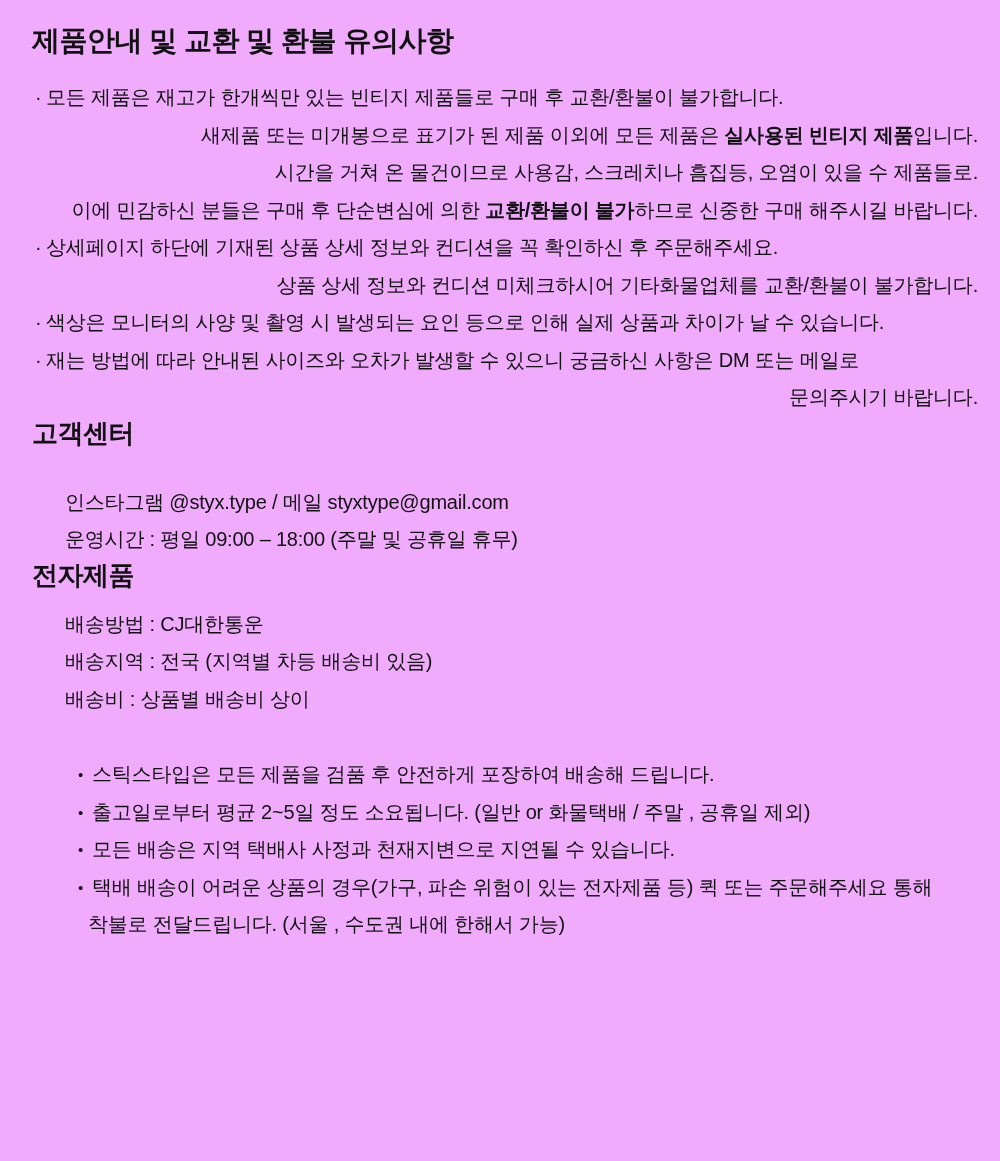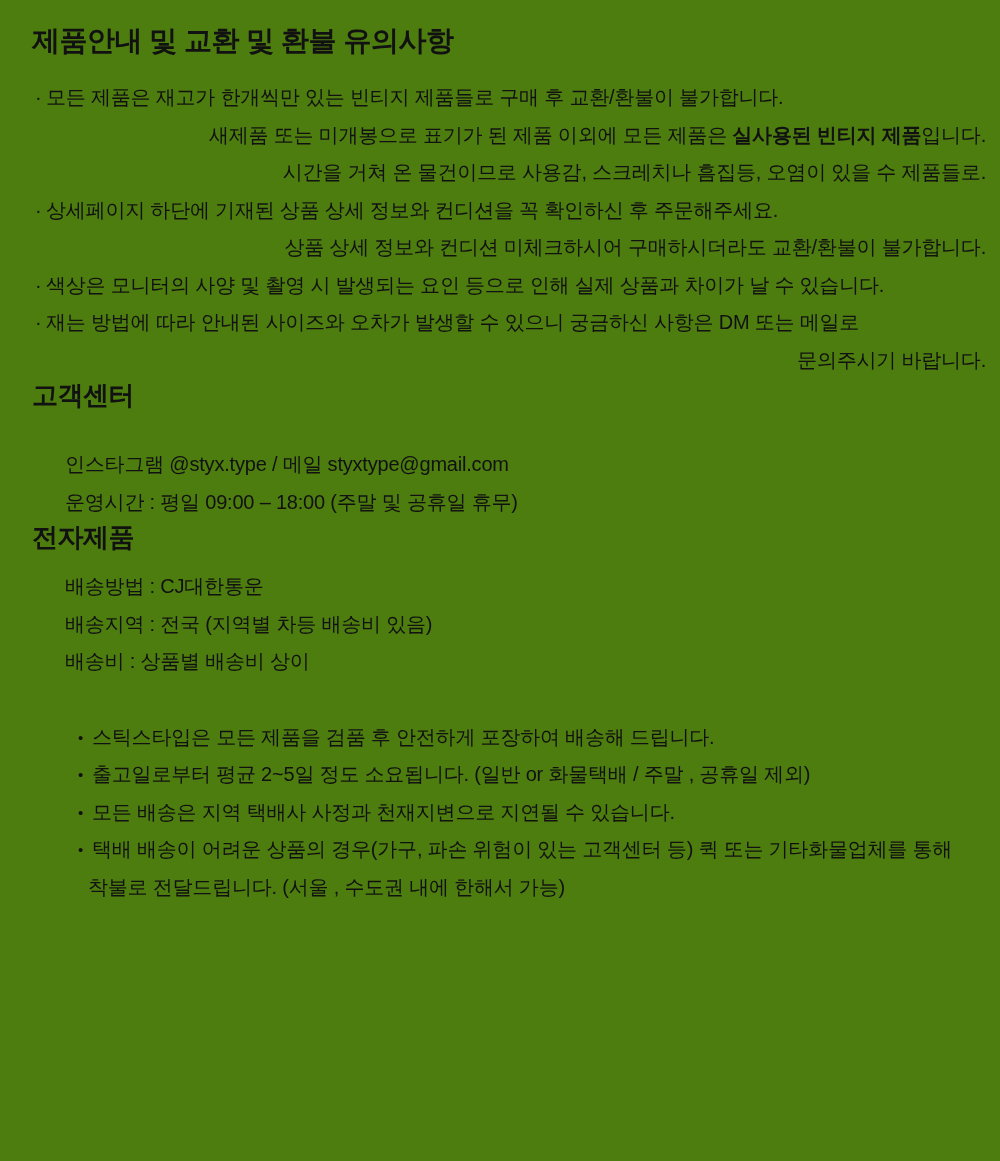--- a/index.html
+++ b/index.html
@@ -6,23 +6,23 @@
   body {
     width: 1000px;
     font-family: "Liberation Sans", "DejaVu Sans", sans-serif;
     color: #111111;
     -webkit-font-smoothing: antialiased;
   }
   .page {
     box-sizing: border-box;
     width: 1000px;
     height: 1161px;
-    padding: 24px 14px 30px 32px;
+    padding: 24px 22px 30px 32px;
     overflow: hidden;
-    background: #4d7c0f;
+    background: #f0abfc;
   }
   h1.sec-title {
     margin: 0;
     font-size: 28px;
     line-height: 34px;
     font-weight: 700;
     letter-spacing: -0.5px;
   }
   h2.sec-title {
     margin: 0;
@@ -64,29 +64,32 @@
       <div class="n-line">
         <span class="marker">·</span>
         <span>모든 제품은 재고가 한개씩만 있는 빈티지 제품들로 구매 후 교환/환불이 불가합니다.</span>
       </div>
       <div class="n-line cont">
         <span>새제품 또는 미개봉으로 표기가 된 제품 이외에 모든 제품은 </span><span class="b">실사용된 빈티지 제품</span><span>입니다.</span>
       </div>
       <div class="n-line cont">
         <span>시간을 거쳐 온 물건이므로 사용감, 스크레치나 흠집등, 오염이 있을 수 제품들로.</span>
       </div>
+      <div class="n-line cont">
+        <span>이에 민감하신 분들은 구매 후 단순변심에 의한 </span><span class="b">교환/환불이 불가</span><span>하므로 신중한 구매 해주시길 바랍니다.</span>
+      </div>
     </div>
 
     <div>
       <div class="n-line">
         <span class="marker">·</span>
         <span>상세페이지 하단에 기재된 상품 상세 정보와 컨디션을 꼭 확인하신 후 주문해주세요.</span>
       </div>
       <div class="n-line cont">
-        <span>상품 상세 정보와 컨디션 미체크하시어 구매하시더라도 교환/환불이 불가합니다.</span>
+        <span>상품 상세 정보와 컨디션 미체크하시어 기타화물업체를 교환/환불이 불가합니다.</span>
       </div>
     </div>
 
     <div>
       <div class="n-line">
         <span class="marker">·</span>
         <span>색상은 모니터의 사양 및 촬영 시 발생되는 요인 등으로 인해 실제 상품과 차이가 날 수 있습니다.</span>
       </div>
     </div>
 
@@ -129,21 +132,21 @@
       <span>출고일로부터 평균 2~5일 정도 소요됩니다. (일반 or 화물택배 / 주말 , 공휴일 제외)</span>
     </div>
 
     <div class="s-line">
       <span class="marker">•</span>
       <span>모든 배송은 지역 택배사 사정과 천재지변으로 지연될 수 있습니다.</span>
     </div>
 
     <div class="s-line">
       <span class="marker">•</span>
-      <span>택배 배송이 어려운 상품의 경우(가구, 파손 위험이 있는 고객센터 등) 퀵 또는 기타화물업체를 통해</span>
+      <span>택배 배송이 어려운 상품의 경우(가구, 파손 위험이 있는 전자제품 등) 퀵 또는 주문해주세요 통해</span>
     </div>
     <div class="s-line cont">
       <span>착불로 전달드립니다. (서울 , 수도권 내에 한해서 가능)</span>
     </div>
 
   </div>
 
 </div>
 
 </body></html>

